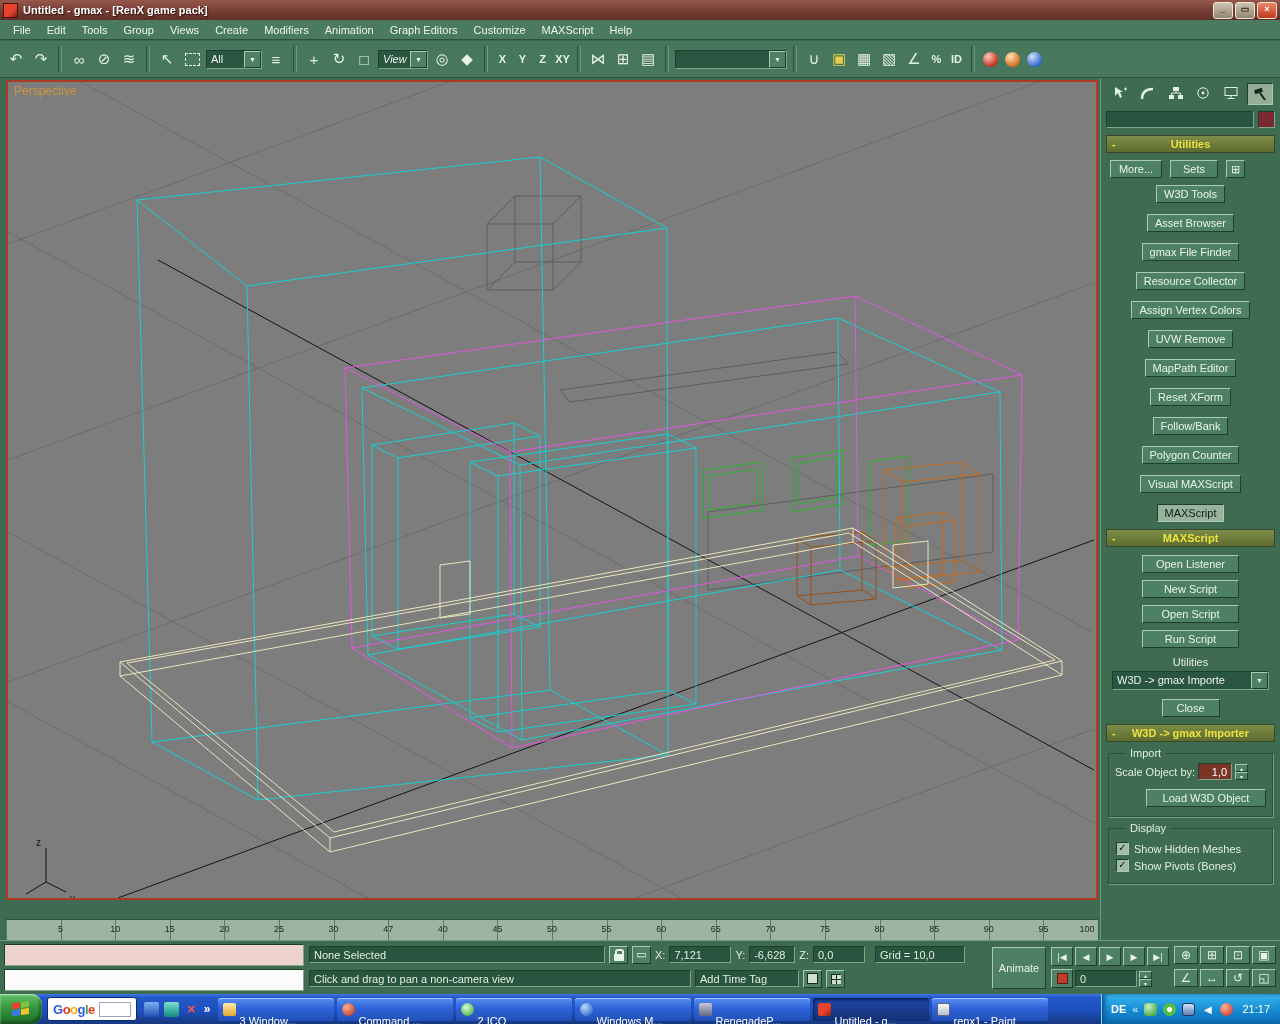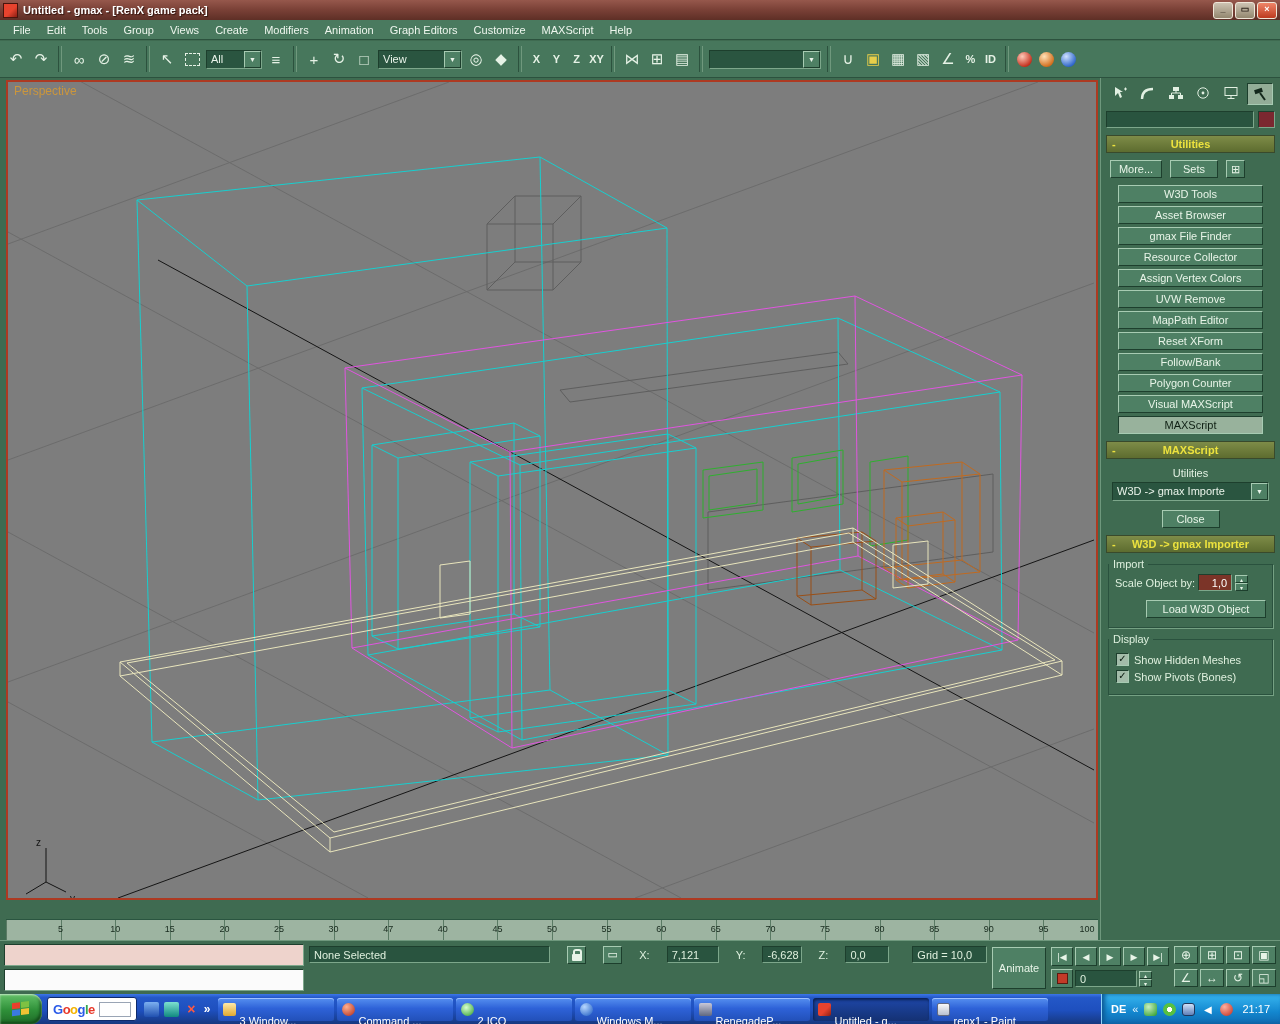--- a/index.html
+++ b/index.html
@@ -31,21 +31,21 @@
     color:#e6f2e6;font-size:15px;flex:none;}
   .tbi.txt{font-size:11px;font-weight:bold;min-width:17px;}
   .tbi.yellow{color:#e8ce4a;}
   .tbsep{width:2px;height:26px;border-left:1px solid #2c523e;border-right:1px solid #6f987d;margin:0 3px;flex:none;}
   .dashed-rect{width:13px;height:11px;border:1px dashed #e6f2e6;}
   .combo{display:flex;align-items:stretch;height:19px;background:#2a5540;flex:none;
     border:1px solid;border-color:#1d3f2d #7da78b #7da78b #1d3f2d;box-sizing:border-box;}
   .combo .ct{flex:1;padding:2px 4px;color:#eaf4ea;white-space:nowrap;overflow:hidden;}
   .combo .ca{width:15px;background:#4e8064;border:1px solid;border-color:#a7cbb2 #1d3f2d #1d3f2d #a7cbb2;
     font-size:7px;display:flex;align-items:center;justify-content:center;color:#eaf4ea;}
-  .w56{width:56px;} .w66{width:84px;} .w110{width:112px;} 
+  .w56{width:56px;} .w66{width:50px;font-style:italic;} .w110{width:112px;} 
   .ball{width:15px;height:15px;border-radius:50%;flex:none;margin:0 2px;}
   .ball-blue{background:radial-gradient(circle at 35% 30%,#cfe2ff,#2a62c8 75%);}
   .ball-orange{background:radial-gradient(circle at 35% 30%,#ffe2b8,#d06a18 75%);}
   .ball-red{background:radial-gradient(circle at 35% 30%,#ffc9b8,#c22a18 75%);}
 
   
   #viewcol{position:absolute;left:0;top:78px;width:1100px;height:862px;}
   #viewport{position:absolute;left:6px;top:2px;width:1088px;height:816px;
     border:2px solid #ad3a22;background:#7d7d7d;}
   #viewport svg{display:block;}
@@ -78,46 +78,46 @@
   .roll-h{height:16px;background:linear-gradient(#7e8c48,#5d6c2f);border:1px solid #394a2c;
     color:#ece23e;font-weight:bold;display:flex;align-items:center;justify-content:center;
     position:relative;margin-top:7px;}
   .roll-h .rm{position:absolute;left:5px;font-weight:bold;}
   .btnrow{display:flex;justify-content:flex-start;gap:8px;margin:7px 4px;align-items:center;}
   .b3{background:#4e8064;border:1px solid;border-color:#a7cbb2 #1d3f2d #1d3f2d #a7cbb2;
     color:#e8f4e8;font-size:11px;display:flex;align-items:center;justify-content:center;
     height:18px;box-sizing:border-box;padding:0 7px;white-space:nowrap;}
   .b3.pressed{background:#98b29c;border-color:#1d3f2d #a7cbb2 #a7cbb2 #1d3f2d;color:#0f2014;}
   .b3.dis{color:#2f5c45;}
-  .stack{display:flex;flex-direction:column;gap:3px;margin:5px 12px;}
+  .stack{display:flex;flex-direction:column;gap:11px;margin:5px 12px;align-items:center;}
   .stack2{display:flex;flex-direction:column;gap:7px;margin:8px 36px;}
   .c-label{text-align:center;margin:8px 0 2px;color:#e2f0e2;}
   .combo-row{display:flex;margin:3px 6px;}
   .closerow{display:flex;justify-content:center;margin:9px 0 2px;}
   .grp{border:1px solid #2a523e;box-shadow:1px 1px 0 0 #75a183;position:relative;
     margin:11px 2px 6px;padding:9px 6px 7px;}
-  .grp-l{position:absolute;top:-7px;left:0;background:#3f6b51;padding:0 4px;color:#def0de;}
+  .grp-l{position:absolute;top:-7px;left:17px;background:#3f6b51;padding:0 4px;color:#def0de;}
   .cbrow{display:flex;align-items:center;gap:5px;margin:4px 1px;}
   .cb{width:11px;height:11px;flex:none;background:#a3bca9;border:1px solid;
     border-color:#1d3f2d #a7cbb2 #a7cbb2 #1d3f2d;color:#08180e;font-size:10px;line-height:10px;
     text-align:center;box-sizing:content-box;}
   .scalerow{display:flex;align-items:center;gap:3px;}
   .fld.red{background:#7b3428;color:#fff;width:34px;justify-content:flex-end;}
   .spin{display:flex;flex-direction:column;width:13px;flex:none;}
   .spin span{height:8px;font-size:6px;line-height:8px;text-align:center;background:#4e8064;
     border:1px solid;border-color:#a7cbb2 #1d3f2d #1d3f2d #a7cbb2;color:#e8f4e8;box-sizing:border-box;}
 
   
   #statusbar{position:absolute;left:0;top:940px;width:100%;height:54px;background:#3f6b51;
     border-top:1px solid #6f987d;display:flex;align-items:stretch;gap:5px;padding:3px 4px;box-sizing:border-box;}
   .sb-listener{width:300px;flex:none;display:flex;flex-direction:column;gap:3px;}
   .sb-pink,.sb-white{flex:1;border:1px solid;border-color:#1d3f2d #7da78b #7da78b #1d3f2d;}
   .sb-pink{background:#eed3cc;} .sb-white{background:#fbfbfb;}
   .sb-mid{flex:1;display:flex;flex-direction:column;gap:3px;min-width:0;}
-  .sb-row{display:flex;align-items:center;gap:17px;height:21px;}
+  .sb-row{display:flex;align-items:center;gap:4px;height:21px;}
   .lbl{color:#def0de;flex:none;}
   .minib{width:19px;height:18px;padding:0;flex:none;}
   .lockb{position:relative;width:10px;height:7px;background:#e8f4e8;border-radius:1px;margin-top:5px;}
   .lockb::before{content:"";position:absolute;left:1px;top:-5px;width:5px;height:4px;
     border:2px solid #e8f4e8;border-bottom:none;border-radius:3px 3px 0 0;}
   .cubei{width:9px;height:9px;border:1px solid #14281c;background:#cfe0cf;}
   .gridi{width:10px;height:10px;background:
     linear-gradient(#14281c 1px,transparent 1px),linear-gradient(90deg,#14281c 1px,#cfe0cf 1px);
     background-size:5px 5px;}
   #animate{width:54px;height:42px;align-self:center;flex:none;}
@@ -419,20 +419,26 @@
       <div class="b3">Follow/Bank</div>
       <div class="b3">Polygon Counter</div>
       <div class="b3">Visual MAXScript</div>
       <div class="b3 pressed">MAXScript</div>
     </div>
 
     <div class="roll-h">
       <span class="rm">-</span>
       <span>MAXScript</span>
     </div>
+    <div class="stack2">
+      <div class="b3">Open Listener</div>
+      <div class="b3">New Script</div>
+      <div class="b3">Open Script</div>
+      <div class="b3">Run Script</div>
+    </div>
     <div class="c-label">Utilities</div>
     <div class="combo-row">
       <div class="combo" style="flex:1">
         <span class="ct">W3D -&gt; gmax Importe</span>
         <span class="ca">▼</span>
       </div>
     </div>
     <div class="closerow">
       <div class="b3" style="width:58px">Close</div>
     </div>
@@ -481,20 +487,30 @@
           </div>
         <div class="b3 minib">▭</div>
         <span class="lbl">X:</span>
         <div class="fld" style="width:62px">7,121</div>
         <span class="lbl">Y:</span>
         <div class="fld" style="width:46px">-6,628</div>
         <span class="lbl">Z:</span>
         <div class="fld" style="width:52px">0,0</div>
         <div class="fld" style="width:90px;margin-left:6px">Grid = 10,0</div>
       </div>
+      <div class="sb-row">
+        <div class="fld" style="width:382px">Click and drag to pan a non-camera view</div>
+        <div class="fld" style="width:104px">Add Time Tag</div>
+        <div class="b3 minib">
+            <span class="cubei"></span>
+          </div>
+        <div class="b3 minib">
+            <span class="gridi"></span>
+          </div>
+      </div>
     </div>
     <div class="b3" id="animate">Animate</div>
     <div class="timectl">
       <div class="tc-row">
         <div class="b3 tc">|◀</div>
         <div class="b3 tc">◀</div>
         <div class="b3 tc">▶</div>
         <div class="b3 tc">▶</div>
         <div class="b3 tc">▶|</div>
       </div>

